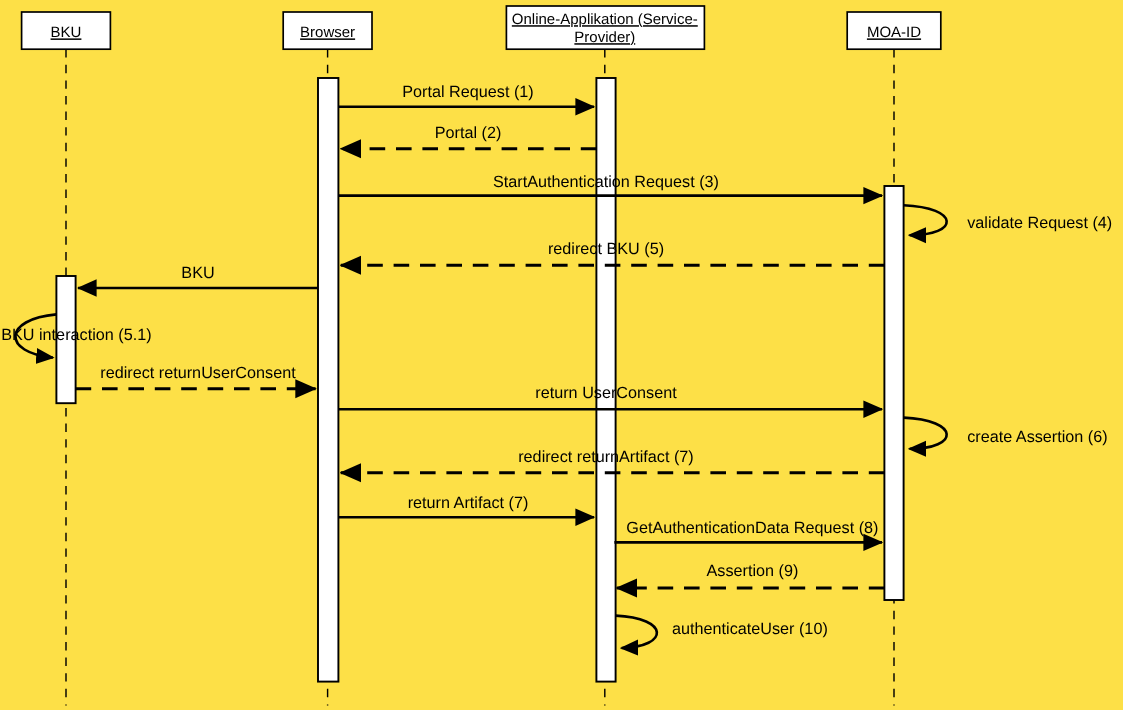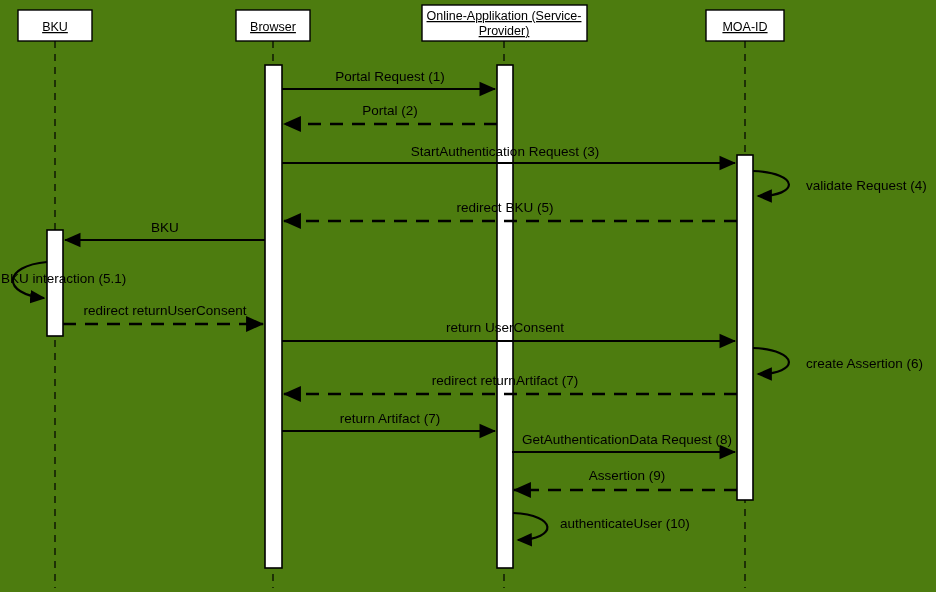--- a/index.html
+++ b/index.html
@@ -4,21 +4,21 @@
 <style>
   html, body {
     margin: 0;
     padding: 0;
     background: #ffffff;
   }
   #diagram-root {
     position: relative;
     width: 936px;
     height: 592px;
-    background: #4d7c0f;
+    background: #fde047;
     font-family: "Liberation Sans", sans-serif;
     overflow: hidden;
   }
   svg#seq {
     display: block;
     width: 936px;
     height: 592px;
   }
   .lifeline-box {
     fill: #ffffff;

